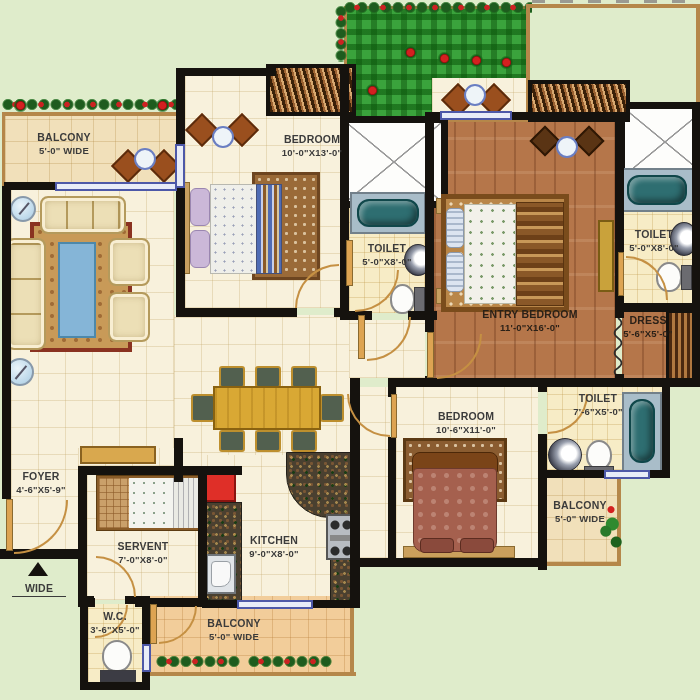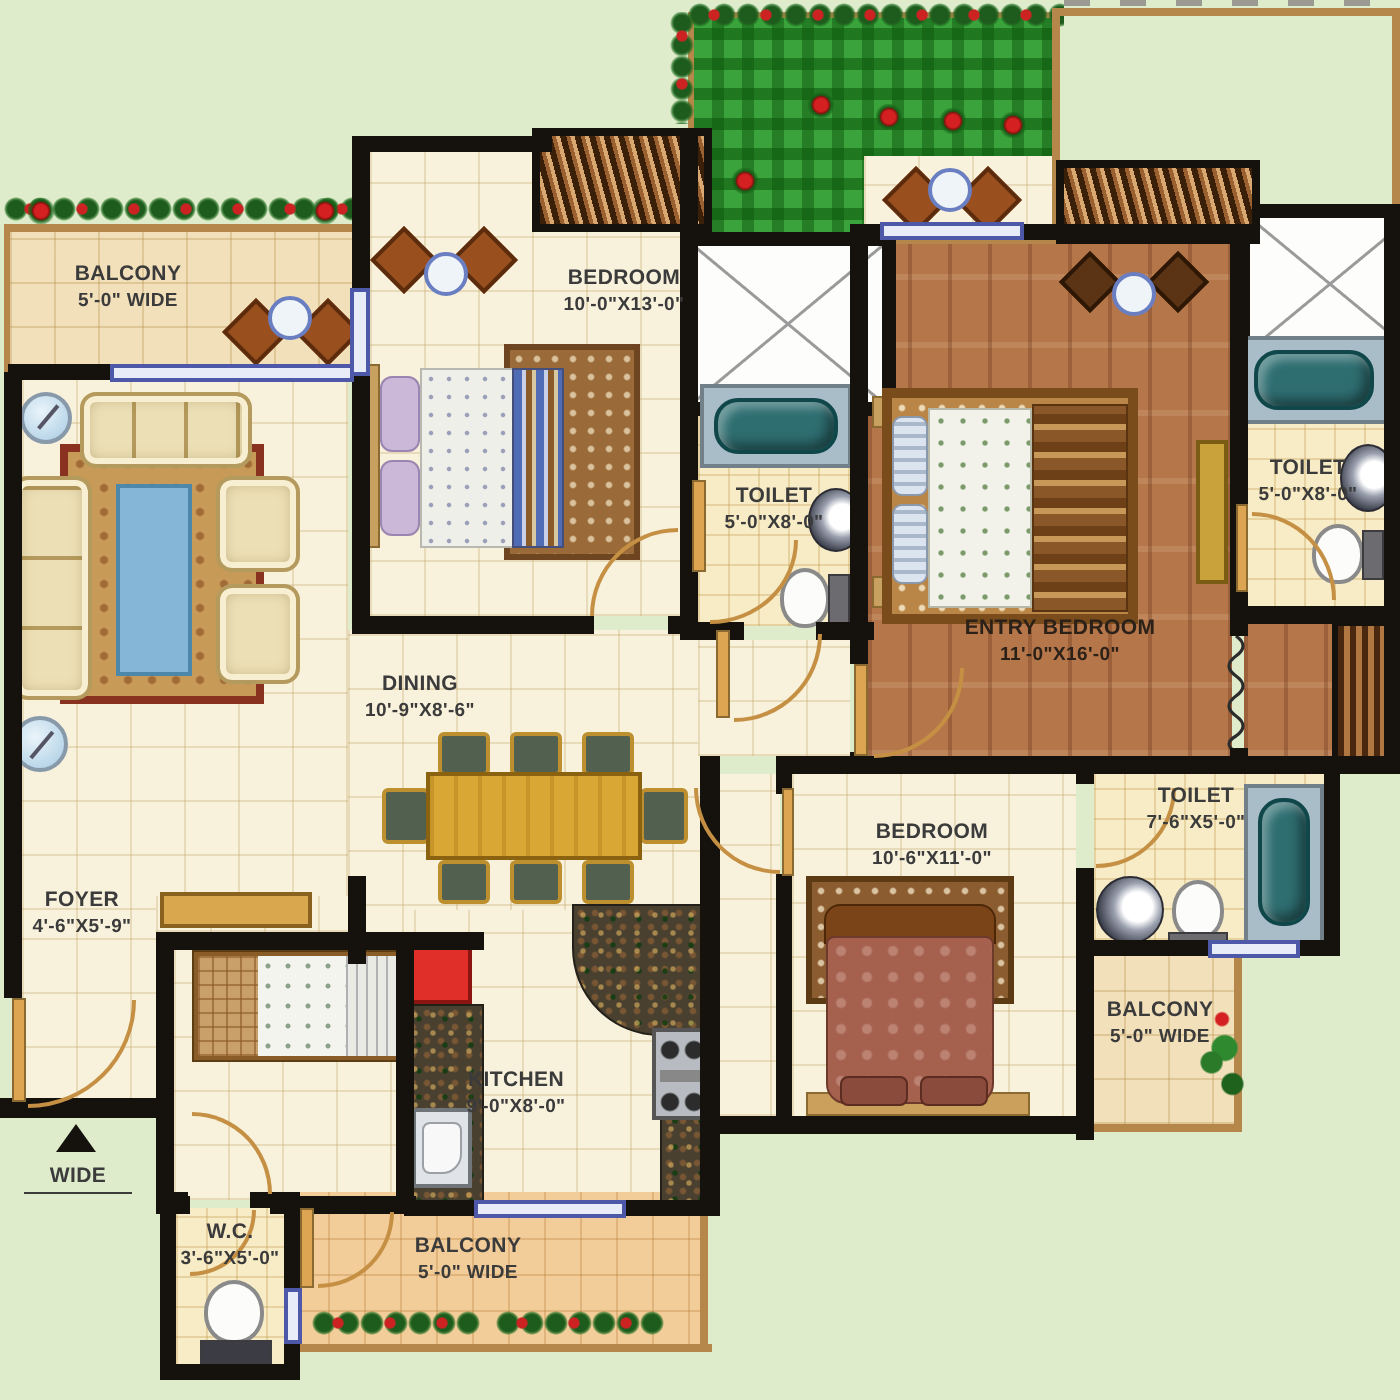--- a/index.html
+++ b/index.html
@@ -340,29 +340,33 @@
     <span class="dims">5'-0"X8'-0"</span>
   </div>
   <div class="lbl wrap" style="left:482px;top:308px;width:96px;color:#2b2118;">
     <span>ENTRY BEDROOM</span>
     <span class="dims">11'-0"X16'-0"</span>
   </div>
   <div class="lbl" style="left:614px;top:228px;width:80px;">
     <span class="nm">TOILET</span>
     <span class="dims">5'-0"X8'-0"</span>
   </div>
-  <div class="lbl" style="left:168px;top:336px;width:84px;">
-    <span class="nm">DINING</span>
-    <span class="dims">10'-9"X8'-6"</span>
-  </div>
-  <div class="lbl" style="left:8px;top:444px;width:66px;">
+  <div class="lbl" style="left:608px;top:314px;width:80px;color:#2b2118;">
+    <span class="nm">DRESS</span>
+    <span class="dims">5'-6"X5'-0"</span>
+  </div>
+  <div class="lbl" style="left:8px;top:470px;width:66px;">
     <span class="nm">FOYER</span>
     <span class="dims">4'-6"X5'-9"</span>
   </div>
-  <div class="lbl" style="left:208px;top:534px;width:100px;">
+  <div class="lbl" style="left:93px;top:540px;width:100px;">
+    <span class="nm">SERVENT</span>
+    <span class="dims">7'-0"X8'-0"</span>
+  </div>
+  <div class="lbl" style="left:224px;top:534px;width:100px;">
     <span class="nm">KITCHEN</span>
     <span class="dims">9'-0"X8'-0"</span>
   </div>
   <div class="lbl" style="left:88px;top:610px;width:54px;">
     <span class="nm">W.C.</span>
     <span class="dims">3'-6"X5'-0"</span>
   </div>
   <div class="lbl" style="left:184px;top:617px;width:100px;">
     <span class="nm">BALCONY</span>
     <span class="dims">5'-0" WIDE</span>

